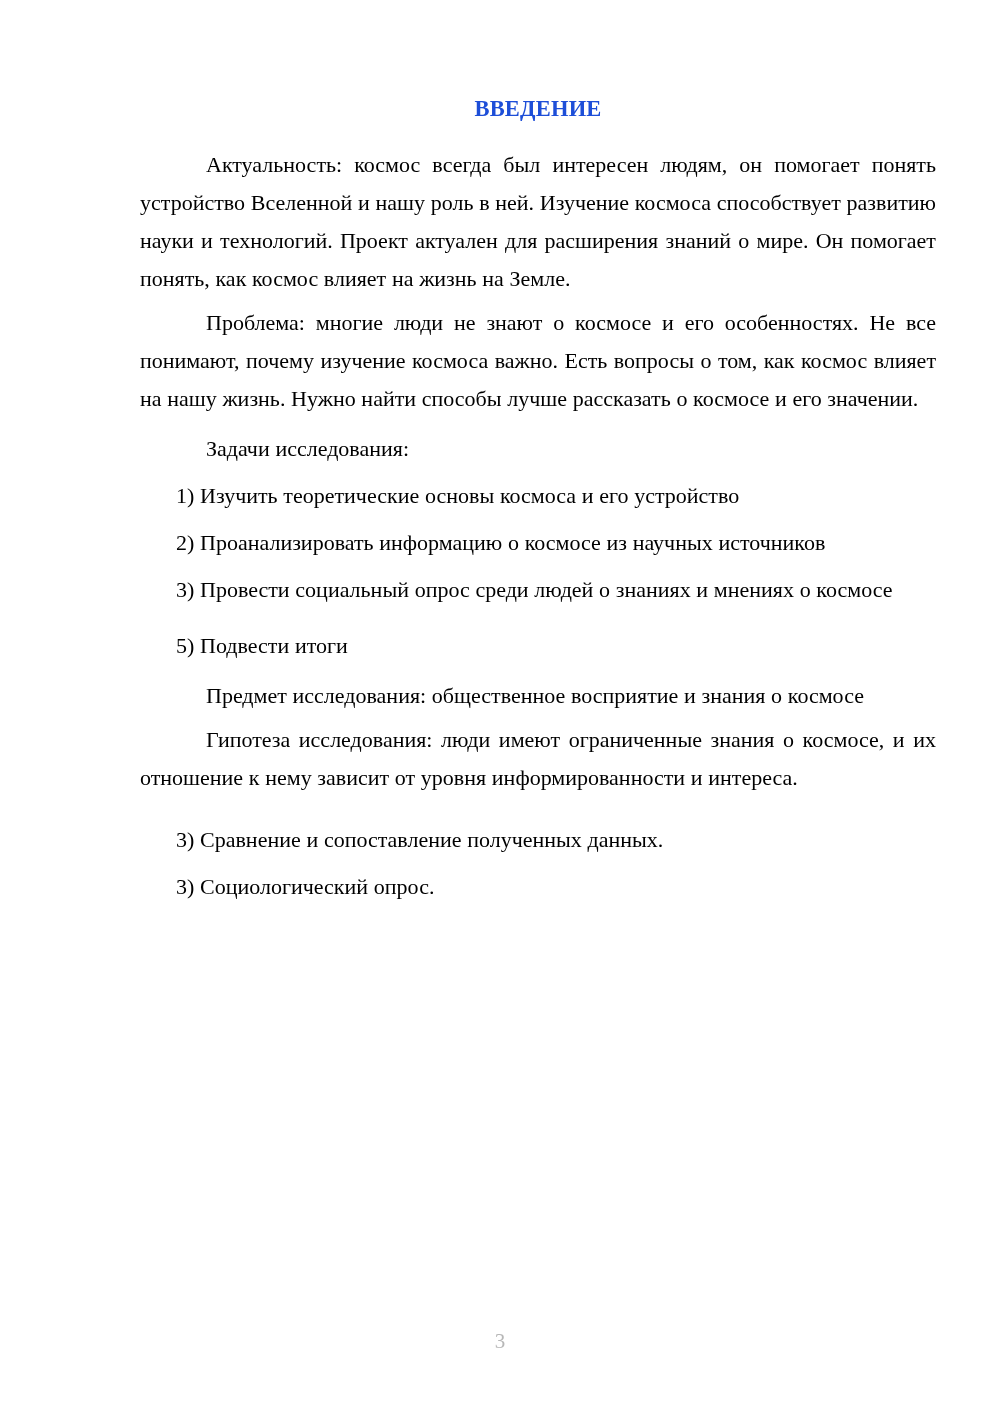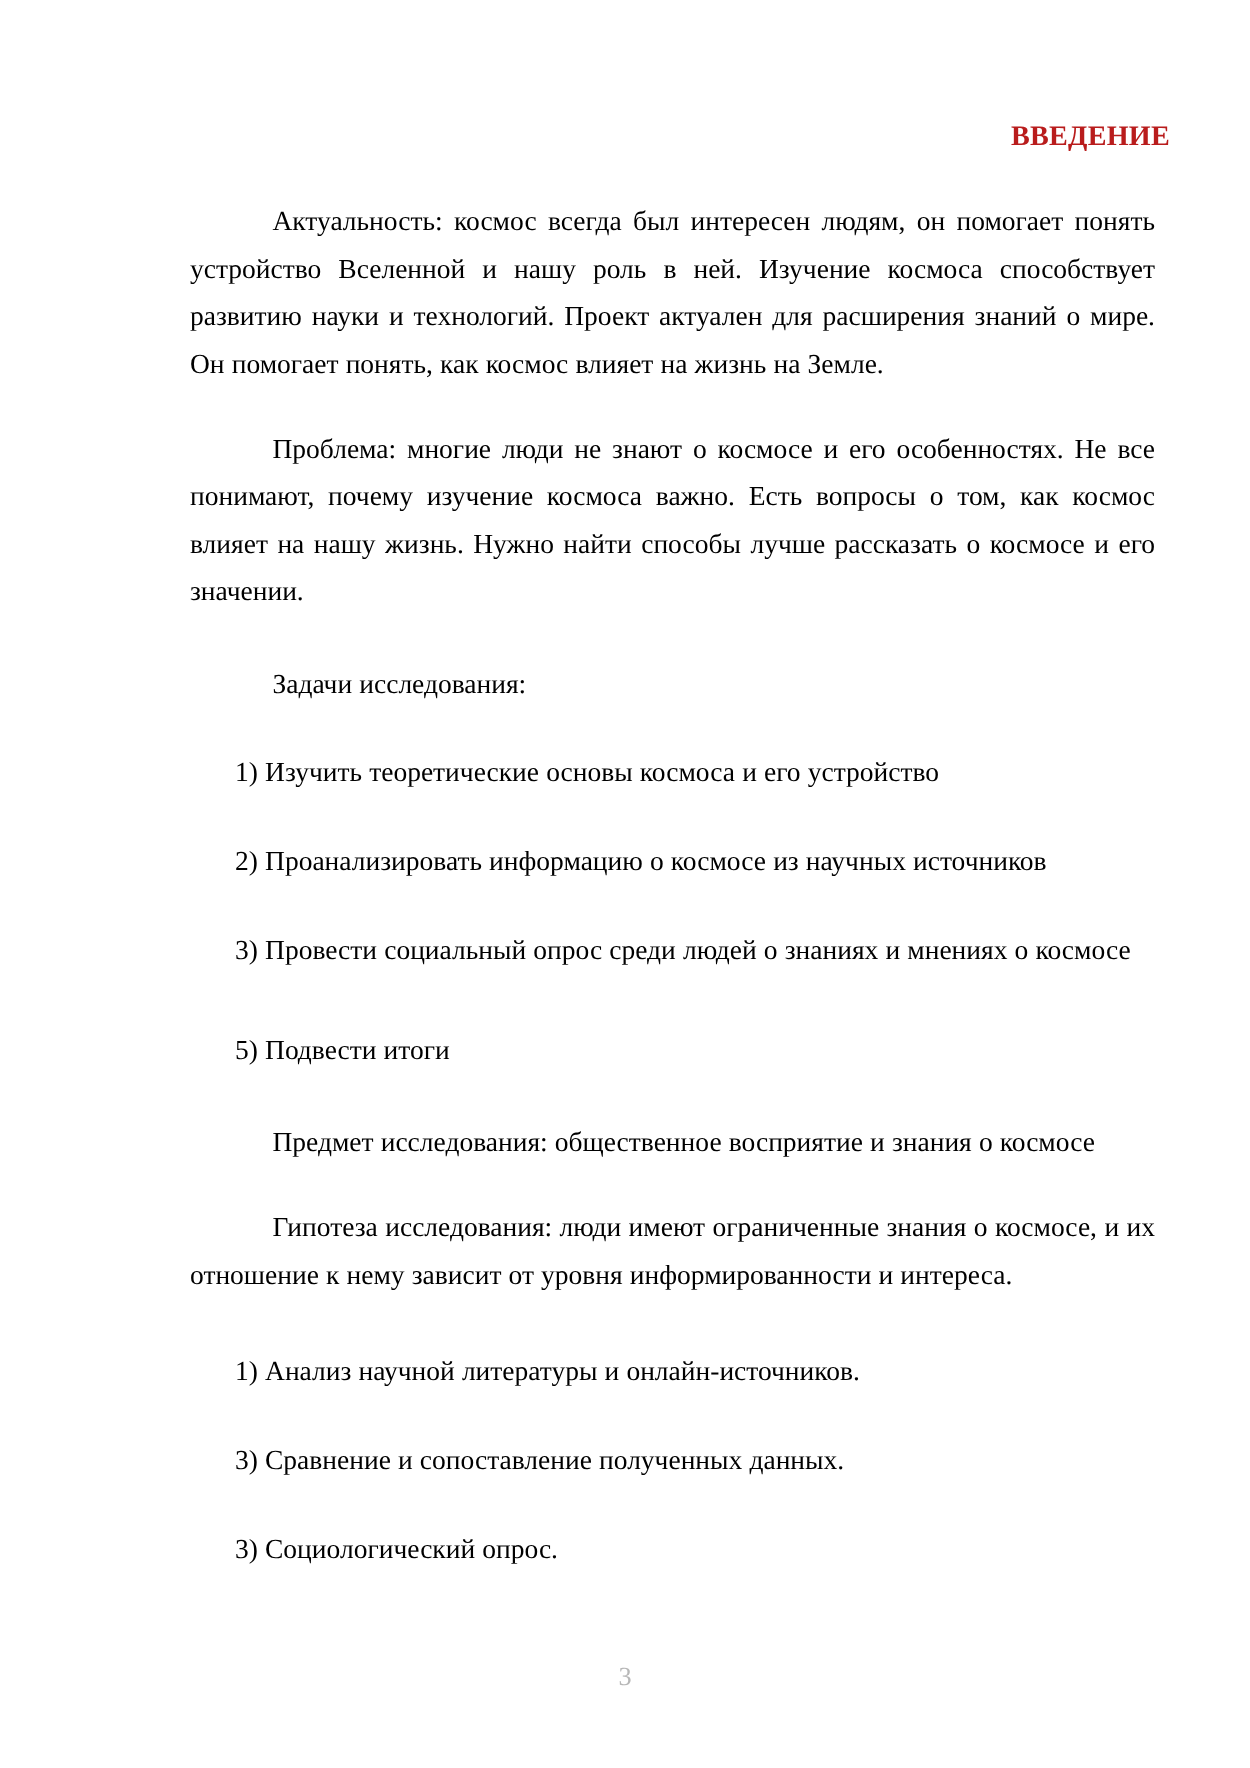--- a/index.html
+++ b/index.html
@@ -21,35 +21,35 @@
     box-sizing: border-box;
     overflow: hidden;
   }
   .content {
     position: absolute;
     left: 140px;
     top: 0;
     width: 796px; 
   }
   .doc-title {
-    text-align: right;
+    text-align: center;
     font-weight: bold;
     font-size: 22.5px;
     line-height: 1;
     letter-spacing: 0.2px;
     margin: 0;
     padding-top: 98px;
-    color: #b91c1c;
+    color: #1d4ed8;
   }
   .para {
     font-size: 22px;
     line-height: 38px;
     text-align: justify;
     text-justify: inter-word;
-    margin: 12px;
+    margin: 0;
     padding: 0;
     hyphens: none;
     word-spacing: 0.2px;
   }
   
   .para.indent {
     text-indent: 66px;
   }
   
   .para.list-item {
@@ -123,21 +123,20 @@
 
     <div class="gap-para"></div>
 
     <p class="para indent">Гипотеза исследования: люди имеют ограниченные знания о космосе, и их отношение к нему зависит от уровня информированности и интереса.</p>
 
     <div class="gap-para"></div>
 
 
     <div class="gap-item"></div>
 
-    <p class="para list-item">1) Анализ научной литературы и онлайн-источников.</p>
 
     <div class="gap-item"></div>
 
     <p class="para list-item">3) Сравнение и сопоставление полученных данных.</p>
 
     <div class="gap-item"></div>
 
     <p class="para list-item">3) Социологический опрос.</p>
 
   </div>

